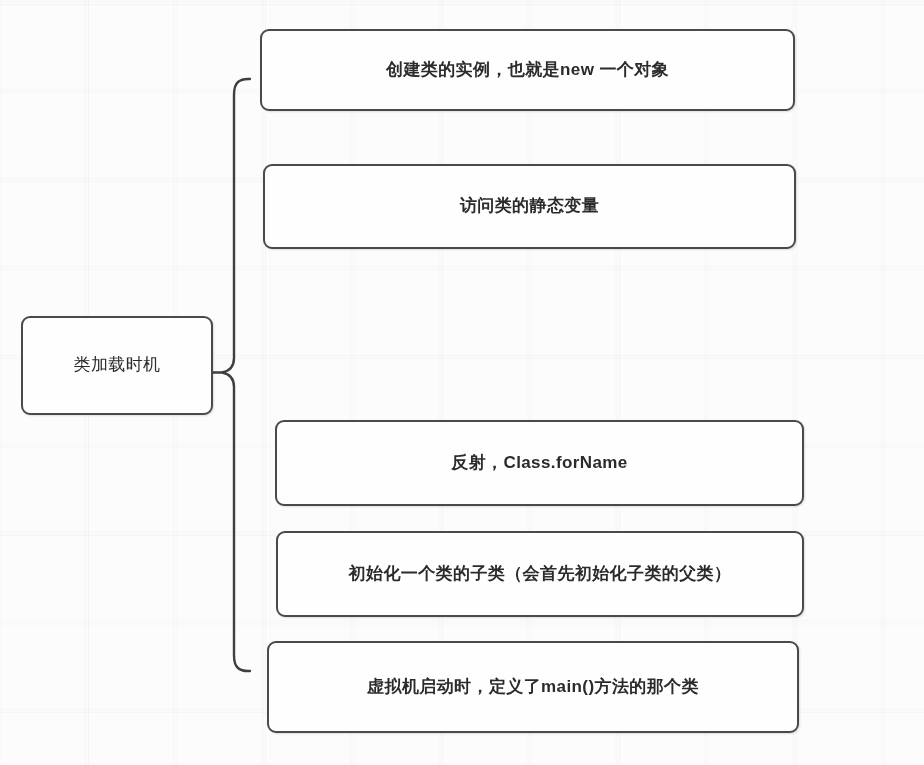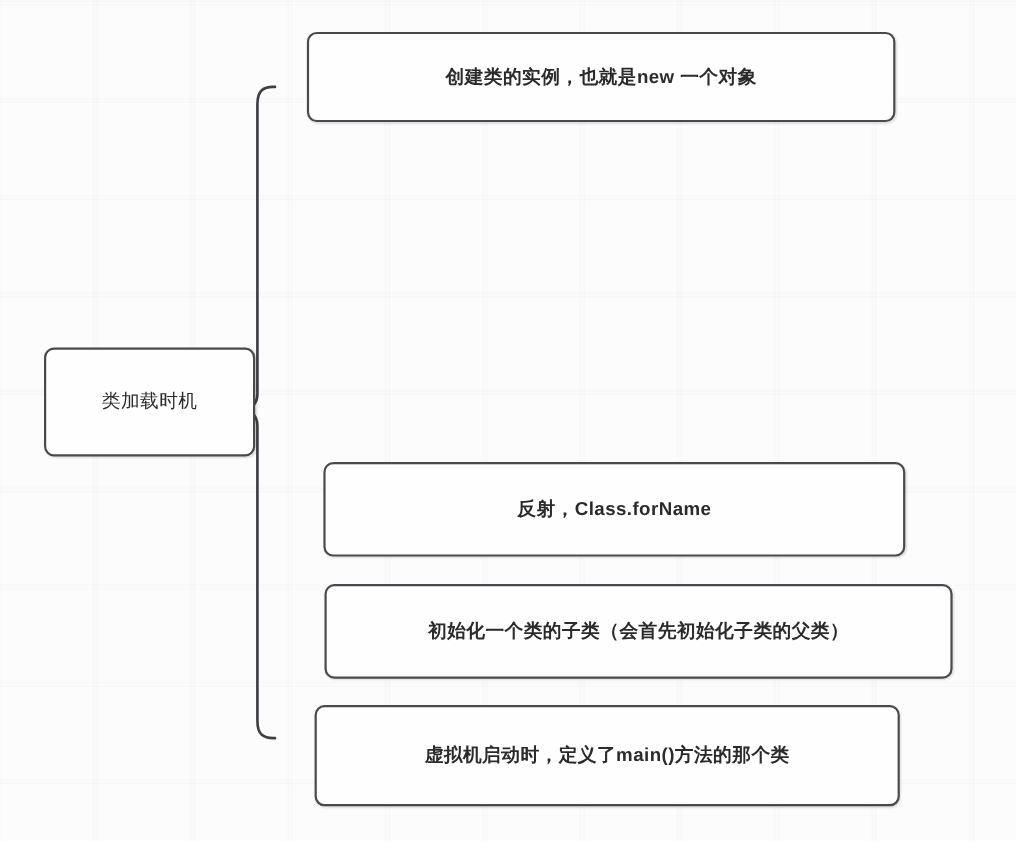--- a/index.html
+++ b/index.html
@@ -42,21 +42,20 @@
     box-sizing: border-box;
     background: #fefefe;
     border: 2px solid #4a4a4e;
     border-radius: 9px;
     display: flex;
     align-items: center;
     justify-content: center;
     text-align: center;
     color: #2b2b2b;
     box-shadow: 1px 1px 2px rgba(0,0,0,0.12);
-    margin-left: 19px;
   }
   .node .label {
     font-size: 17px;
     font-weight: bold;
     letter-spacing: 0.4px;
     line-height: 1.3;
     padding: 0 10px;
     white-space: nowrap;
   }
   #root-node .label {
@@ -94,27 +93,30 @@
   </svg>
 
   <div class="node" id="root-node" style="left:21px; top:316px; width:192px; height:99px;">
     <span class="label">类加载时机</span>
   </div>
 
   <div class="node" style="left:260px; top:29px; width:535px; height:82px;">
     <span class="label">创建类的实例，也就是new 一个对象</span>
   </div>
 
+  <div class="node" style="left:263px; top:164px; width:533px; height:85px;">
+    <span class="label">访问类的静态变量</span>
+  </div>
 
 
   <div class="node" style="left:275px; top:420px; width:529px; height:86px;">
     <span class="label">反射，Class.forName</span>
   </div>
 
-  <div class="node" style="left:276px; top:531px; width:571px; height:86px;">
+  <div class="node" style="left:276px; top:531px; width:528px; height:86px;">
     <span class="label">初始化一个类的子类（会首先初始化子类的父类）</span>
   </div>
 
   <div class="node" style="left:267px; top:641px; width:532px; height:92px;">
     <span class="label">虚拟机启动时，定义了main()方法的那个类</span>
   </div>
 
 </div>
 
 </body></html>

